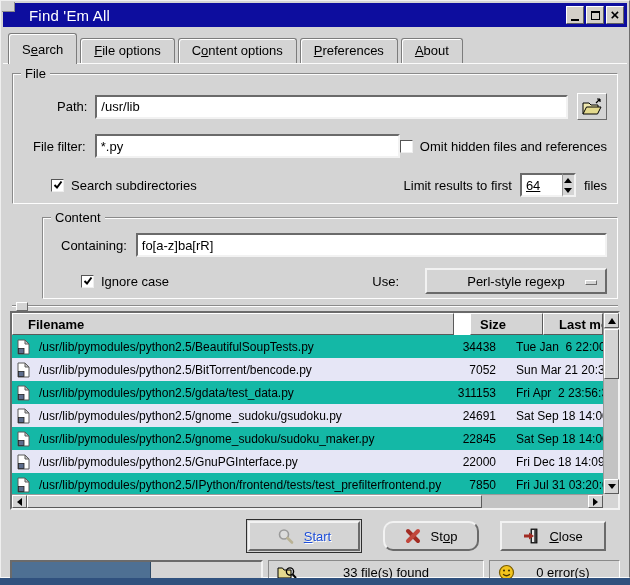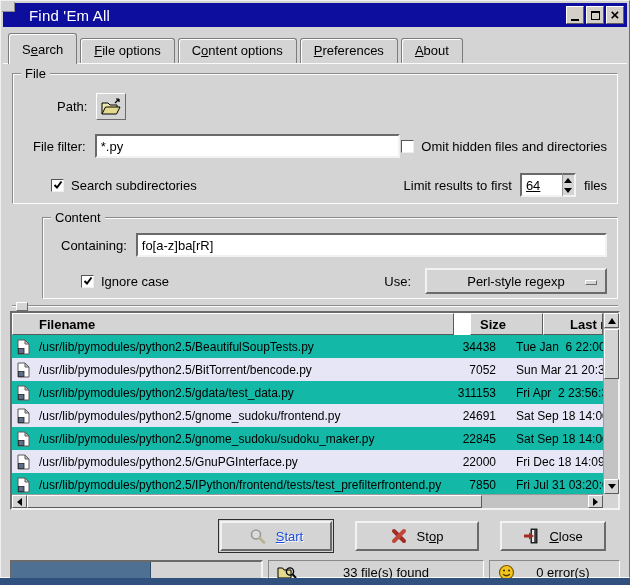--- a/index.html
+++ b/index.html
@@ -67,21 +67,21 @@
   
   .splitter{height:9px;position:relative;margin:3px 2px 0 2px;flex:0 0 auto;}
   .splitter .bar{position:absolute;left:0;right:0;top:3px;height:2px;border-top:1px solid #8a8a8a;border-bottom:1px solid #fdfdfd;}
   .splitter .handle{position:absolute;left:4px;top:0;width:12px;height:9px;background:#d4d4d4;
                     border:1px solid;border-color:#fff #6a6a6a #6a6a6a #fff;}
 
   
   .list{position:relative;height:199px;border:2px solid;border-color:#6a6a6a #f2f2f2 #f2f2f2 #6a6a6a;background:#fff;flex:0 0 auto;}
   .list-inner{position:absolute;left:0;top:0;right:15px;bottom:14px;overflow:hidden;display:flex;flex-direction:column;}
   .lheader{display:flex;height:22px;flex:0 0 auto;font-weight:bold;font-size:13px;}
-  .hcell{background:#d4d4d4;border:1px solid;border-color:#fff #5a5a5a #5a5a5a #fff;display:flex;align-items:center;padding-left:26px;white-space:nowrap;overflow:hidden;}
+  .hcell{background:#d4d4d4;border:1px solid;border-color:#fff #5a5a5a #5a5a5a #fff;display:flex;align-items:center;padding-left:15px;white-space:nowrap;overflow:hidden;}
   .hc-name{width:442px;flex:0 0 auto;}
   .hc-size{width:73px;flex:0 0 auto;padding-left:9px;margin-left:16px;}
   .hc-mod{flex:1 1 auto;}
   .lrows{flex:1 1 auto;overflow:hidden;background:#14b8a6;}
   .lrow{display:flex;align-items:center;height:23px;font-size:12px;white-space:nowrap;}
   .lrow.alt{background:#e6e6f6;}
   .rcell-name{width:442px;flex:0 0 auto;display:flex;align-items:center;overflow:hidden;}
   .rcell-name .ficon{margin:0 9px 0 5px;flex:0 0 auto;}
   .rcell-size{width:52px;flex:0 0 auto;text-align:right;padding-right:10px;}
   .rcell-mod{flex:1 1 auto;overflow:hidden;padding-left:10px;white-space:pre;}
@@ -97,21 +97,21 @@
   .v-thumb{position:absolute;left:0;top:16px;width:15px;height:50px;background:#d4d4d4;border:1px solid;border-color:#fff #5a5a5a #5a5a5a #fff;}
   .h-left{left:0;top:0;width:15px;height:13px;}
   .h-right{right:0;top:0;width:15px;height:13px;}
   .h-thumb{position:absolute;left:15px;top:0;width:455px;height:13px;background:#d4d4d4;border:1px solid;border-color:#fff #5a5a5a #5a5a5a #fff;}
 
   
   .btnrow{display:flex;align-items:center;justify-content:flex-end;gap:21px;padding:9px 14px 0 0;flex:0 0 auto;}
   .btn{height:30px;display:flex;align-items:center;justify-content:center;gap:10px;font-size:13px;padding:0 16px;}
   .btn-start-outer{border:1px solid #2e2e2e;padding:1px;background:#d4d4d4;}
   .btn-start{width:112px;height:30px;}
-  .btn-stop{width:124px;}
+  .btn-stop{width:96px;border-radius:10px;}
   .btn-close{width:106px;}
   .disabled-text{color:#1d4ed8;text-shadow:1px 1px 0 #fff;}
 
   
   .statusbar{display:flex;align-items:stretch;gap:5px;margin:7px 0 0 0;height:24px;flex:0 0 auto;}
   .progress{width:253px;flex:0 0 auto;border:2px solid;border-color:#6a6a6a #f2f2f2 #f2f2f2 #6a6a6a;background:#d4d4d4;position:relative;}
   .progress-fill{position:absolute;left:0;top:0;bottom:0;background:#4e7093;border-right:1px solid #2e4a66;}
   .status-sec{border:1px solid;border-color:#8a8a8a #fdfdfd #fdfdfd #8a8a8a;display:flex;align-items:center;font-size:13px;padding:0 8px;}
   .sec-found{flex:1.75 1 0;}
   .sec-err{flex:1 1 0;}
@@ -148,38 +148,39 @@
         <div class="tab"><span class="pre"></span><span class="mn">P</span><span class="post">references</span></div>
         <div class="tab"><span class="pre"></span><span class="mn">A</span><span class="post">bout</span></div>
       </div>
 
     <div class="main">
 
       <div class="frame" style="height:131px;">
         <span class="legend">File</span>
         <div class="frow" style="margin:19px 0 0 34px;">
           <label>Path:</label>
+          <input type="text" style="flex: 1 1 0%; margin-left: 8px;" value="/usr/lib">
           <div class="raised1" style="width:30px;height:27px;margin-left:9px;display:flex;align-items:center;justify-content:center;">
             <svg width="22" height="18" viewBox="0 0 22 18">
               <path d="M2 16 L2 5 L8 5 L10 7 L17 7 L17 9" fill="#efe8b0" stroke="#000" stroke-width="1"></path>
               <path d="M2 16 L5.5 9 L20 9 L16.5 16 Z" fill="#e4da8e" stroke="#000" stroke-width="1"></path>
               <path d="M15 5 L19 1 M19 1 L16 1 M19 1 L19 4" fill="none" stroke="#000" stroke-width="1.2"></path>
             </svg>
           </div>
         </div>
         <div class="frow" style="margin:14px 0 0 10px;">
           <label>File filter:</label>
           <input type="text" style="width: 305px; margin-left: 9px;" value="*.py">
           <div class="checkwrap" style="margin-left:auto;">
             <span class="checkbox">
               <svg width="10" height="10" viewBox="0 0 10 10">
                   <path d="M1.5 5 L4 7.5 L8.5 1.5" fill="none" stroke="#000" stroke-width="2"></path>
                 </svg>
             </span>
-            <span>Omit hidden files and directories</span>
+            <span>Omit hidden files and references</span>
           </div>
         </div>
         <div class="frow" style="margin:15px 0 0 28px;">
           <div class="checkwrap">
             <span class="checkbox on">
               <svg width="10" height="10" viewBox="0 0 10 10">
                   <path d="M1.5 5 L4 7.5 L8.5 1.5" fill="none" stroke="#000" stroke-width="2"></path>
                 </svg>
             </span>
             <span>Search subdirectories</span>
@@ -210,21 +211,21 @@
         </div>
         <div class="frow" style="margin:11px 0 0 28px;">
           <div class="checkwrap">
             <span class="checkbox on">
               <svg width="10" height="10" viewBox="0 0 10 10">
                   <path d="M1.5 5 L4 7.5 L8.5 1.5" fill="none" stroke="#000" stroke-width="2"></path>
                 </svg>
             </span>
             <span>Ignore case</span>
           </div>
-          <div style="margin-left:auto;display:flex;align-items:center;gap:14px;">
+          <div style="margin-left:auto;display:flex;align-items:center;gap:26px;">
             <label>Use:</label>
             <div class="optionmenu raised">
               <span>Perl-style regexp</span>
               <span class="om-indicator"></span>
             </div>
           </div>
         </div>
       </div>
 
       <div class="splitter">
@@ -282,21 +283,21 @@
             <div class="rcell-size">311153</div>
             <div class="rcell-mod">Fri Apr  2 23:56:36</div>
           </div>
               <div class="lrow alt">
             <div class="rcell-name">
               <svg class="ficon" width="13" height="16" viewBox="0 0 13 16">
                 <path d="M1 1 L8 1 L12 5 L12 15 L1 15 Z" fill="#fff" stroke="#5a5a5a" stroke-width="1"></path>
                 <path d="M8 1 L12 5 L8 5 Z" fill="#c9c9c9" stroke="#5a5a5a" stroke-width="1"></path>
                 <rect x="1.5" y="9.5" width="5.5" height="5" fill="#5d6d8d" stroke="#222" stroke-width="0.8"></rect>
               </svg>
-              <span class="rname">/usr/lib/pymodules/python2.5/gnome_sudoku/frontend.py</span>
+              <span class="rname">/usr/lib/pymodules/python2.5/gnome_sudoku/gsudoku.py</span>
             </div>
             <div class="rcell-size">24691</div>
             <div class="rcell-mod">Sat Sep 18 14:00:3</div>
           </div>
               <div class="lrow">
             <div class="rcell-name">
               <svg class="ficon" width="13" height="16" viewBox="0 0 13 16">
                 <path d="M1 1 L8 1 L12 5 L12 15 L1 15 Z" fill="#fff" stroke="#5a5a5a" stroke-width="1"></path>
                 <path d="M8 1 L12 5 L8 5 Z" fill="#c9c9c9" stroke="#5a5a5a" stroke-width="1"></path>
                 <rect x="1.5" y="9.5" width="5.5" height="5" fill="#5d6d8d" stroke="#222" stroke-width="0.8"></rect>

